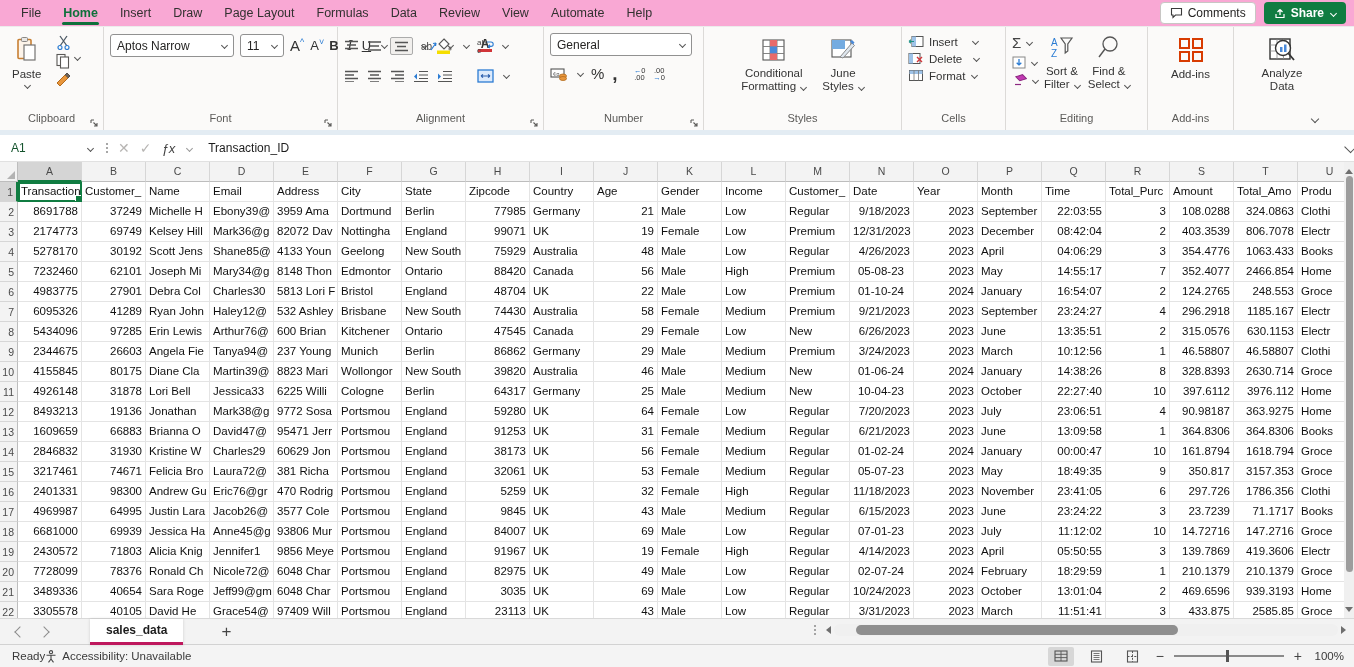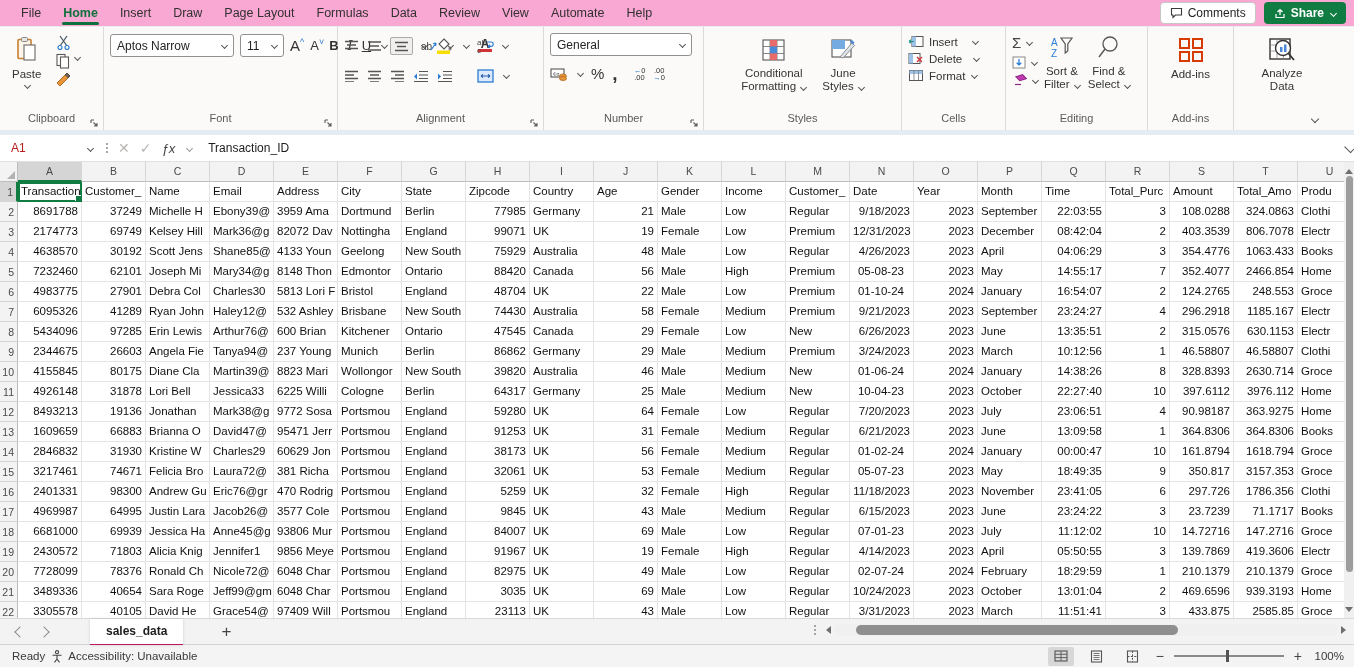--- a/index.html
+++ b/index.html
@@ -37,21 +37,21 @@
   .cellsrows{display:flex;flex-direction:column;gap:4px;padding-top:2px;}
   .cellbtn{display:flex;align-items:center;gap:5px;font-size:11.5px;color:#343434;}
   .editcol{display:flex;flex-direction:column;gap:5px;padding-top:1px;}
   .editbtn{display:flex;align-items:center;gap:4px;}
   .dec{font-size:7.5px;line-height:7px;color:#333;text-align:center;}
   .dec b{color:#2b7cd3;font-weight:normal;}
   .ribbon-band{height:5px;background:#e3ecf3;flex:0 0 5px;}
 
   
   .formulabar{height:27px;background:#fff;display:flex;align-items:center;border-bottom:1px solid #e1e1e1;flex:0 0 27px;}
-  .namebox{width:96px;height:21px;margin-left:4px;display:flex;align-items:center;justify-content:space-between;padding:0 7px;border-radius:3px;font-size:12px;color:#b91c1c;}
+  .namebox{width:96px;height:21px;margin-left:4px;display:flex;align-items:center;justify-content:space-between;padding:0 7px;border-radius:3px;font-size:12px;color:#14532d;}
   .vdots{display:flex;flex-direction:column;gap:2px;margin:0 6px;}
   .vdots i{width:2px;height:2px;background:#8a8a8a;border-radius:50%;}
   .fbtns{display:flex;align-items:center;gap:10px;color:#b7b5b3;font-size:13px;padding:0 4px;}
   .fx{font-style:italic;font-family:"DejaVu Serif",serif;color:#444;font-size:13px;}
   .fcontent{flex:1;font-size:12px;color:#1c1c1c;padding-left:12px;}
   .fchev{padding-right:8px;color:#555;}
 
   
   .grid-wrap{position:relative;flex:1;overflow:hidden;background:#fff;}
   .grid{width:1362px;}
@@ -74,30 +74,30 @@
   .tri-u{width:0;height:0;border:4px solid transparent;border-bottom:5px solid #6f6f6f;margin-bottom:3px;}
   .tri-d{width:0;height:0;border:4px solid transparent;border-top:5px solid #6f6f6f;margin-top:3px;}
   .tri-l{width:0;height:0;border:4px solid transparent;border-right:5px solid #6f6f6f;margin-right:3px;}
   .tri-r{width:0;height:0;border:4px solid transparent;border-left:5px solid #6f6f6f;margin-left:3px;}
 
   
   .tabbar{height:26px;background:#f3f3f3;border-top:1px solid #d9d9d9;display:flex;align-items:center;flex:0 0 26px;position:relative;}
   .navchev{width:8px;height:8px;border-right:1.6px solid #8d8d8d;border-bottom:1.6px solid #8d8d8d;display:inline-block;}
   .navchev.left{transform:rotate(135deg);margin-left:16px;}
   .navchev.right{transform:rotate(-45deg);margin-left:16px;}
-  .sheettab{margin-left:42px;height:26px;background:#fff;display:flex;align-items:center;padding:0 16px;font-size:12px;font-weight:bold;color:#1d1d1d;border-bottom:1px solid #be185d;box-shadow:0 0 3px rgba(0,0,0,.15);}
+  .sheettab{margin-left:42px;height:26px;background:#fff;display:flex;align-items:center;padding:0 16px;font-size:12px;font-weight:bold;color:#1d1d1d;border-bottom:3px solid #be185d;box-shadow:0 0 3px rgba(0,0,0,.15);}
   .addsheet{margin-left:38px;font-size:17px;color:#444;line-height:20px;}
   .hscroll{position:absolute;left:822px;right:4px;top:4px;height:14px;display:flex;align-items:center;}
   .htrack{flex:1;height:12px;background:#f0f0f0;border-radius:7px;position:relative;}
   .hthumb{position:absolute;left:22px;width:322px;top:1px;height:10px;background:#8f8f8f;border-radius:5px;}
   .tdots{position:absolute;left:808px;top:6px;}
 
   
   .statusbar{height:23px;background:#f4f4f4;border-top:1px solid #d2d2d2;display:flex;align-items:center;justify-content:space-between;flex:0 0 23px;font-size:11.5px;color:#3a3a3a;}
-  .sb-left{display:flex;align-items:center;gap:6px;padding-left:12px;}
+  .sb-left{display:flex;align-items:center;gap:0;padding-left:12px;}
   .sb-right{display:flex;align-items:center;gap:10px;padding-right:10px;}
   .viewico{width:26px;height:19px;display:flex;align-items:center;justify-content:center;border-radius:2px;}
   .viewico.sel{background:#d7d7d7;}
   .zoomtrack{width:110px;height:2px;background:#8a8a8a;position:relative;}
   .zoomthumb{position:absolute;left:52px;top:-5px;width:3px;height:12px;background:#555;}
   .zoomsign{font-size:14px;color:#444;}
   .acc{display:flex;align-items:flex-start;gap:5px;}
 </style>
 </head>
 <body>
@@ -612,21 +612,21 @@
             <div class="cell r">2023</div>
             <div class="cell">December</div>
             <div class="cell r">08:42:04</div>
             <div class="cell r">2</div>
             <div class="cell r">403.3539</div>
             <div class="cell r">806.7078</div>
             <div class="cell">Electr</div>
           </div>
           <div class="grow">
             <div class="rownum">4</div>
-            <div class="cell r">4638570</div>
+            <div class="cell r">5278170</div>
             <div class="cell r">30192</div>
             <div class="cell">Scott Jens</div>
             <div class="cell">Shane85@</div>
             <div class="cell">4133 Youn</div>
             <div class="cell">Geelong</div>
             <div class="cell">New South</div>
             <div class="cell r">75929</div>
             <div class="cell">Australia</div>
             <div class="cell r">48</div>
             <div class="cell">Male</div>

